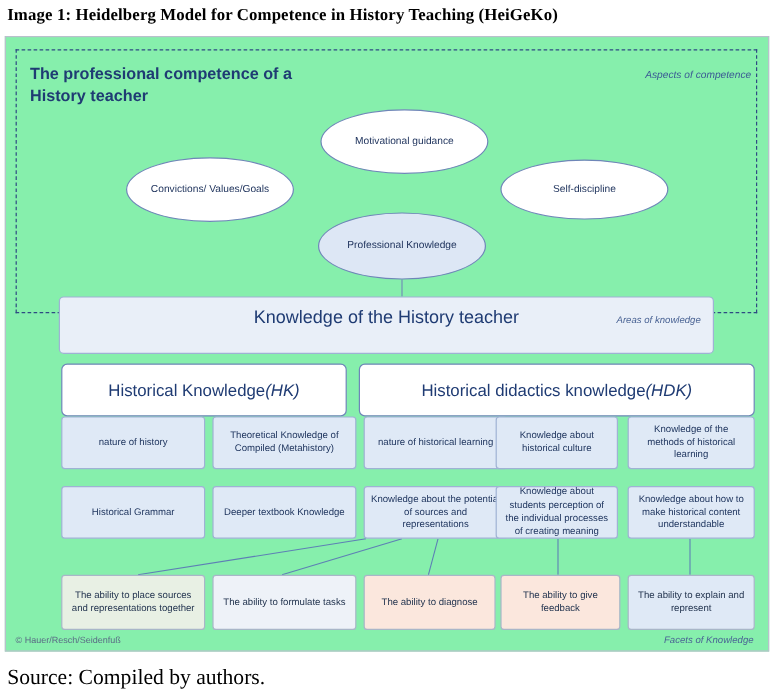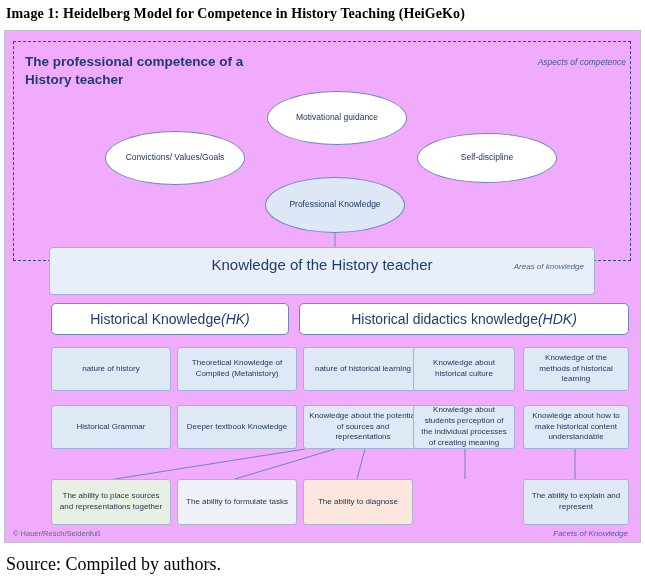--- a/index.html
+++ b/index.html
@@ -38,21 +38,21 @@
     font-size: 18px;
     color: #000;
   }
   .figure {
     position: absolute;
     left: 4px;
     top: 30px;
     width: 637px;
     height: 513px;
     border: 1px solid #b9c0cc;
-    background: #f0abfc;
+    background: #86efac;
     box-sizing: border-box;
   }
   svg.connectors {
     position: absolute;
     left: 0;
     top: 0;
     width: 637px;
     height: 513px;
     pointer-events: none;
   }
@@ -134,21 +134,21 @@
     right: 10px;
     top: 14px;
     font-size: 8px;
     font-style: italic;
     color: #4a6394;
   }
 
   
   .domain-header {
     position: absolute;
-    height: 32px;
+    height: 44px;
     border: 1.3px solid #6f86b8;
     border-radius: 5px;
     background: #ffffff;
     box-sizing: border-box;
     display: flex;
     align-items: center;
     justify-content: center;
     font-size: 14px;
     color: #1f3b73;
   }
@@ -270,20 +270,21 @@
 
     <div class="cell row2 c1">Historical Grammar</div>
     <div class="cell row2 c2">Deeper textbook Knowledge</div>
     <div class="cell row2 c3">Knowledge about the potential of sources and representations</div>
     <div class="cell row2 c4">Knowledge about students perception of the individual processes of creating meaning</div>
     <div class="cell row2 c5">Knowledge about how to make historical content understandable</div>
 
     <div class="facet" id="f1">The ability to place sources and representations together</div>
     <div class="facet" id="f2">The ability to formulate tasks</div>
     <div class="facet" id="f3">The ability to diagnose</div>
+    <div class="facet" id="f4">The ability to give feedback</div>
     <div class="facet" id="f5">The ability to explain and represent</div>
 
     <div class="copyright">© Hauer/Resch/Seidenfuß</div>
     <div class="facets-label">Facets of Knowledge</div>
   </div>
 
   <div class="source">Source: Compiled by authors.</div>
 </div>
 
 </body></html>

